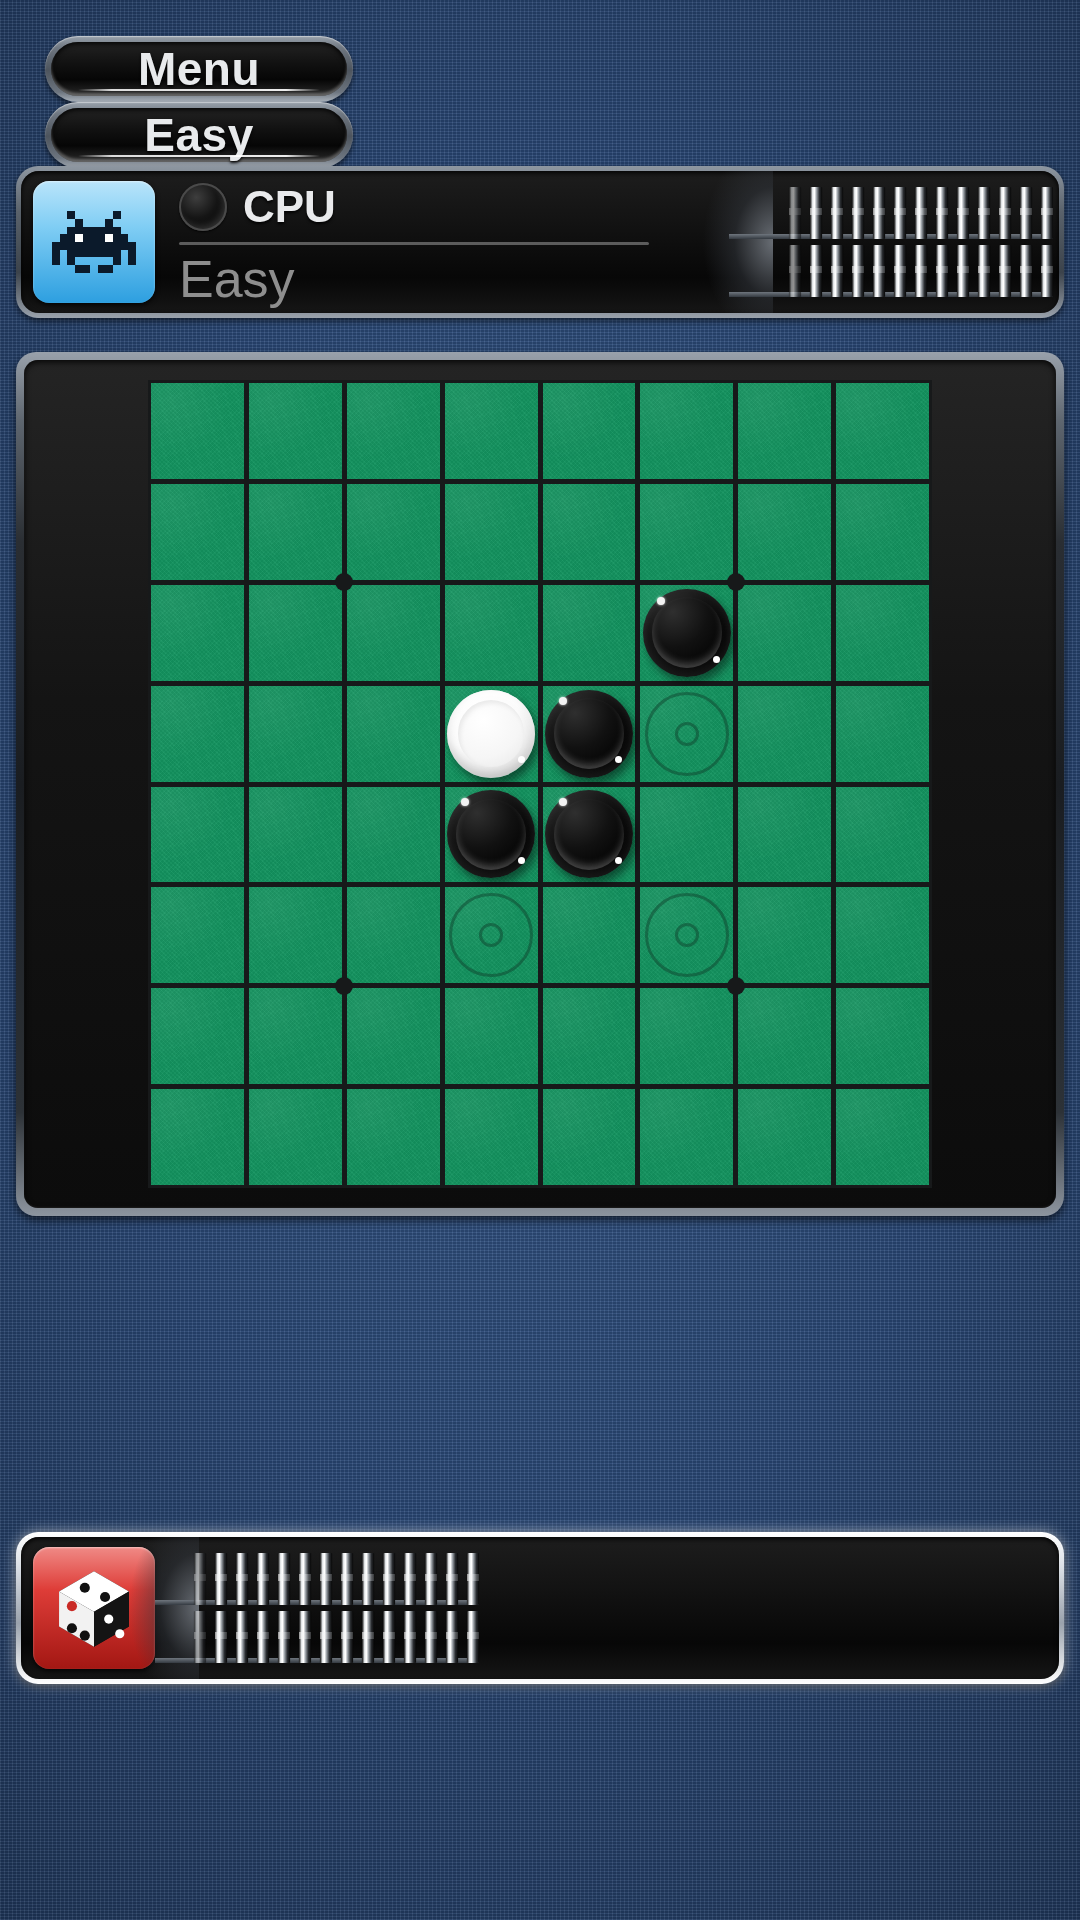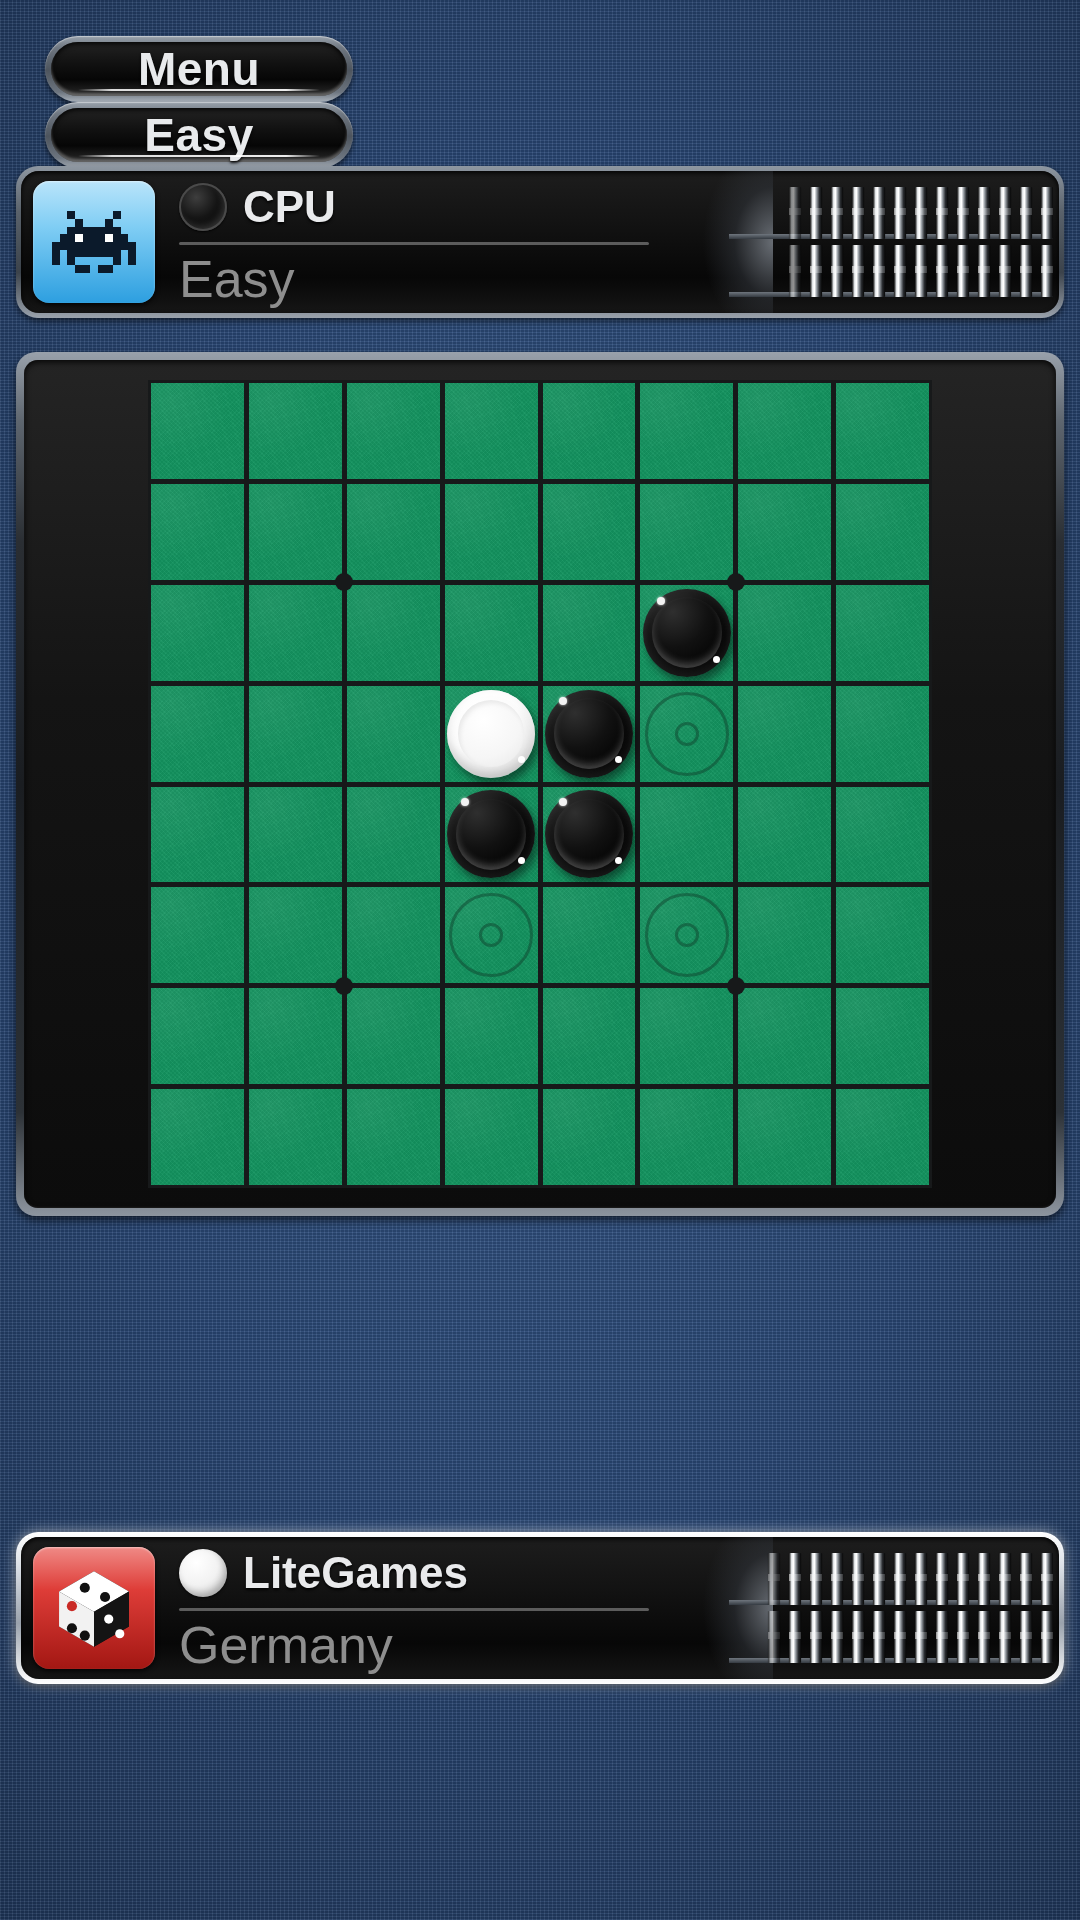--- a/index.html
+++ b/index.html
@@ -463,28 +463,20 @@
         <circle cx="40" cy="28" r="5.5" fill="#111"></circle>
         <circle cx="62" cy="38" r="5.5" fill="#111"></circle>
         <circle cx="26" cy="48" r="5.5" fill="#c92a25"></circle>
         <circle cx="26" cy="72" r="5.5" fill="#111"></circle>
         <circle cx="40" cy="80" r="5.5" fill="#111"></circle>
         <circle cx="66" cy="62" r="5" fill="#ffffff"></circle>
         <circle cx="78" cy="78" r="5" fill="#ffffff"></circle>
       </svg>
     </div>
 
-    <div class="panel-mid">
-      <div class="name-row">
-        <span class="disc-ind disc-white"></span>
-        <span class="pname">LiteGames</span>
-      </div>
-      <div class="divider"></div>
-      <div class="psub">Germany</div>
-    </div>
 
     <div class="counter">
       <div class="crow">
         <div class="crow-rail"></div>
       <span class="chip dim"></span>
           <span class="chip"></span>
           <span class="chip"></span>
           <span class="chip"></span>
           <span class="chip"></span>
           <span class="chip"></span>

